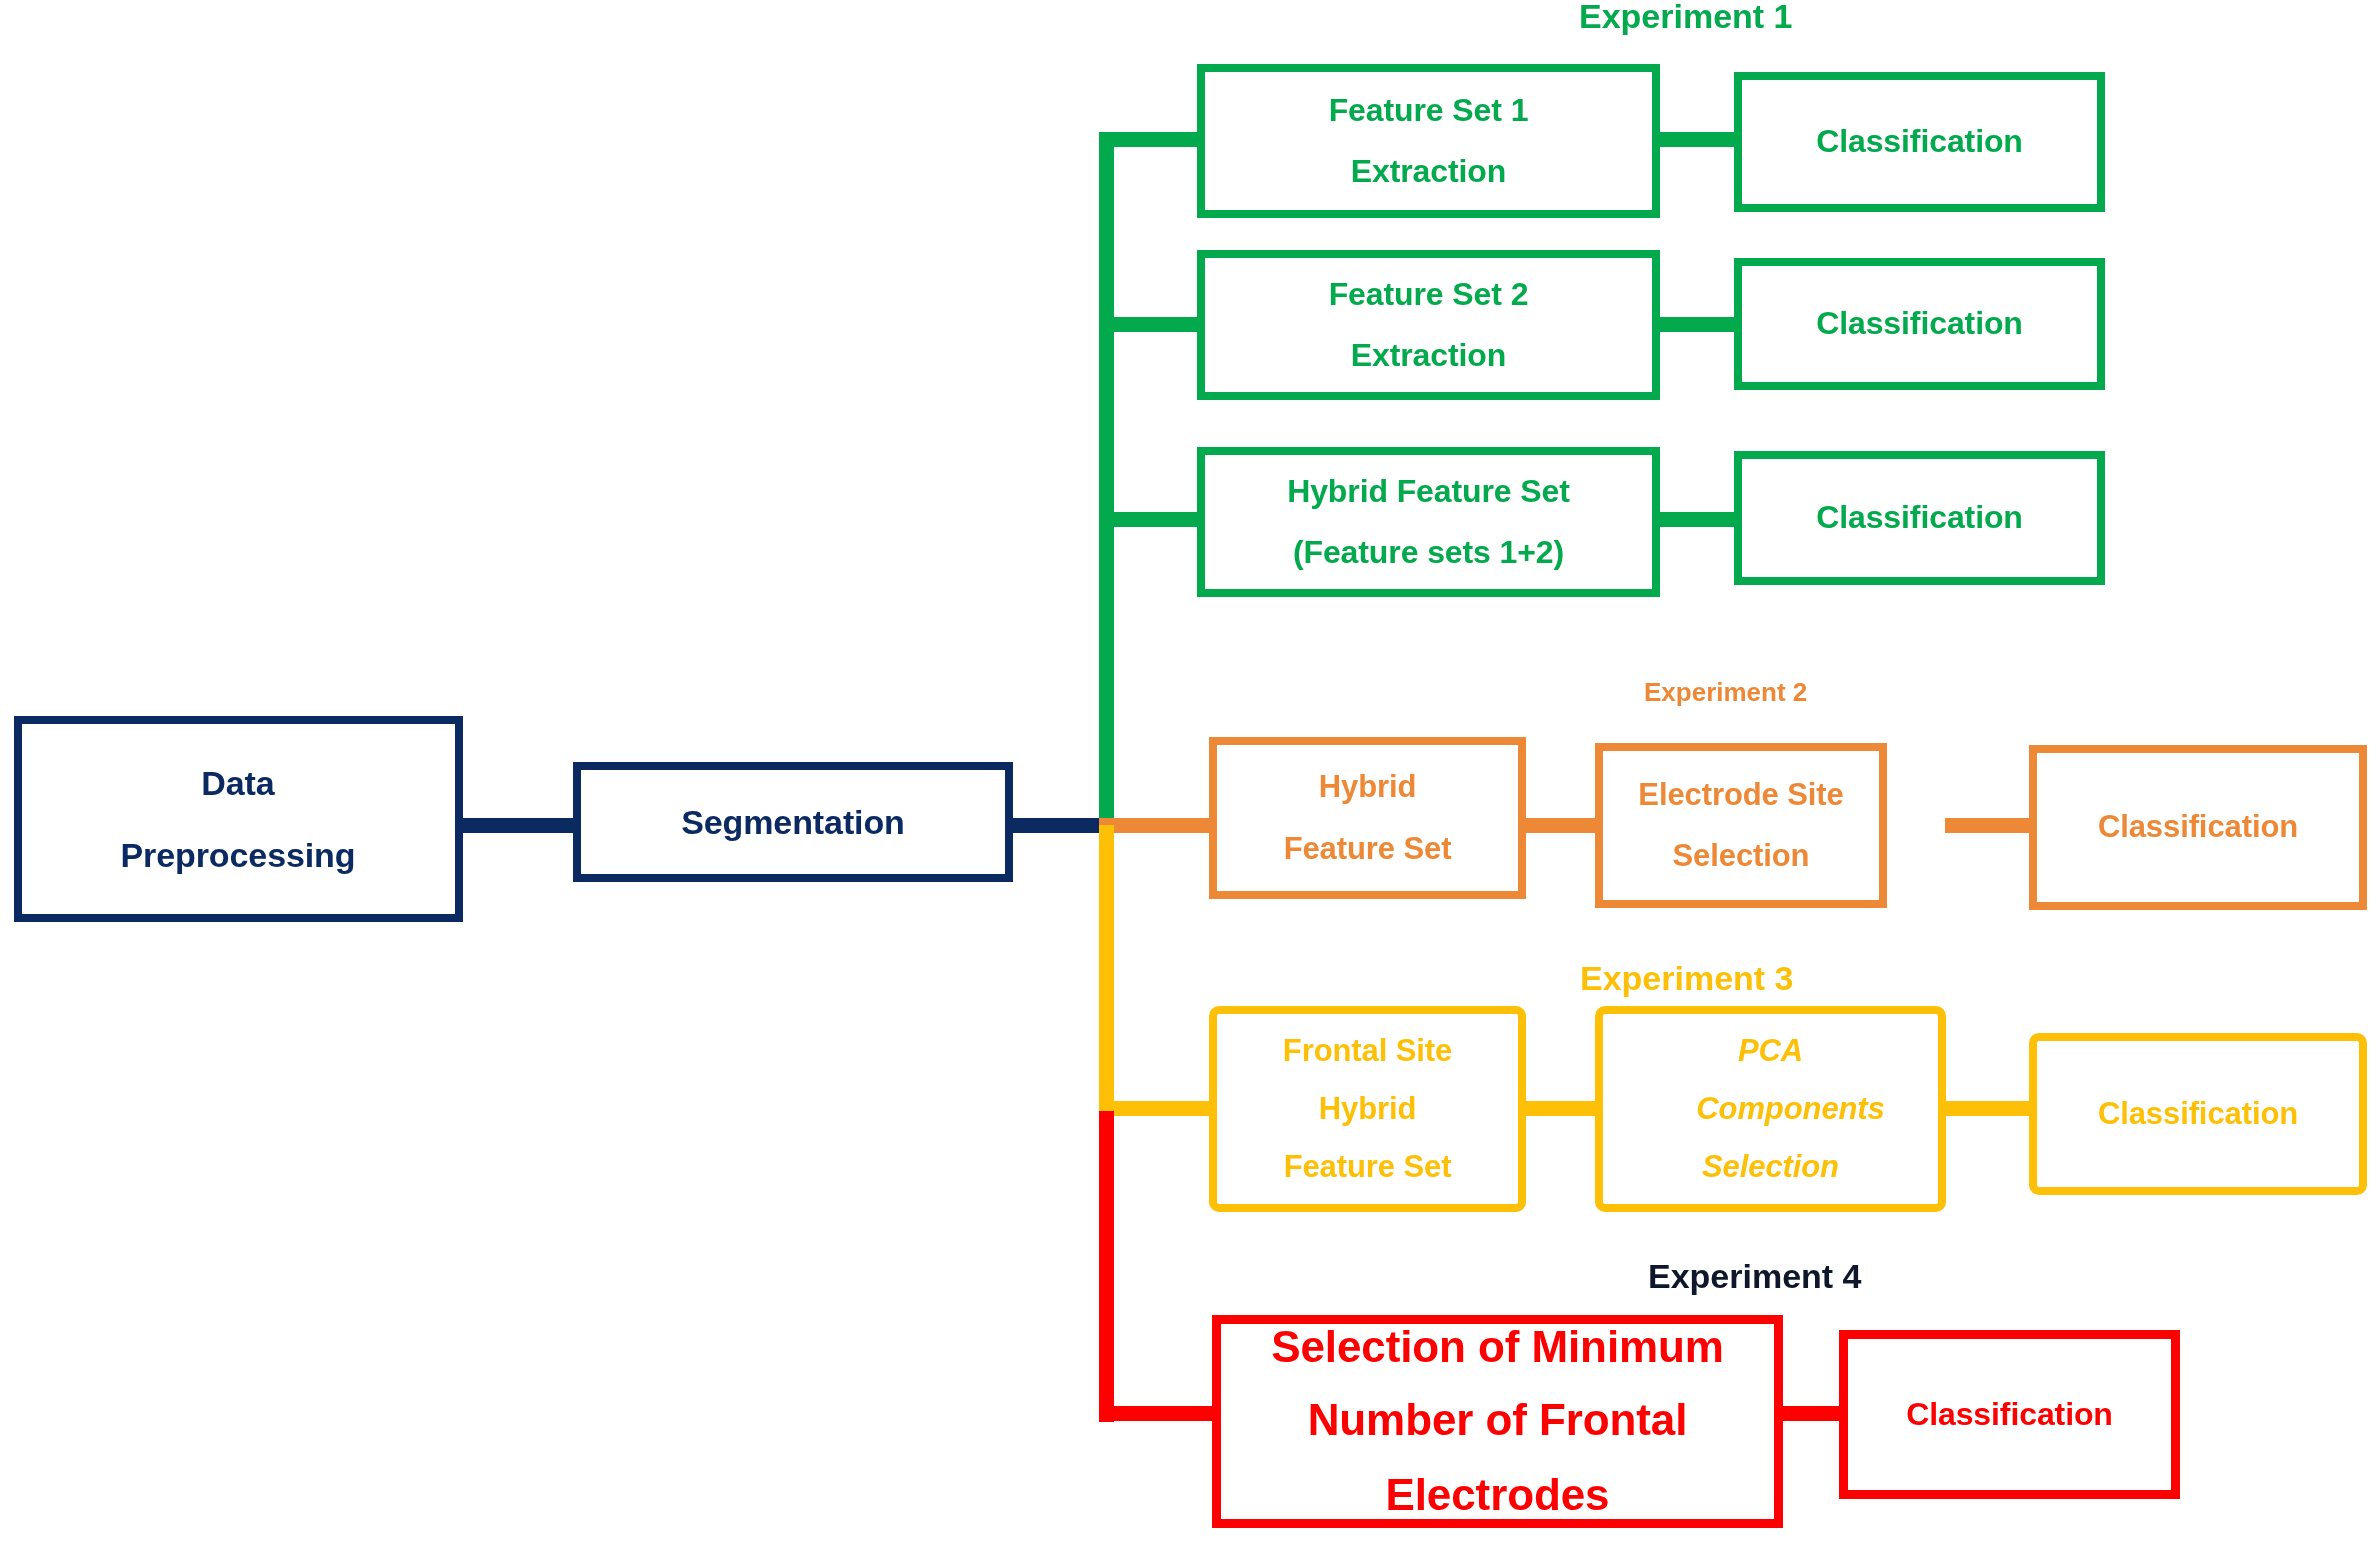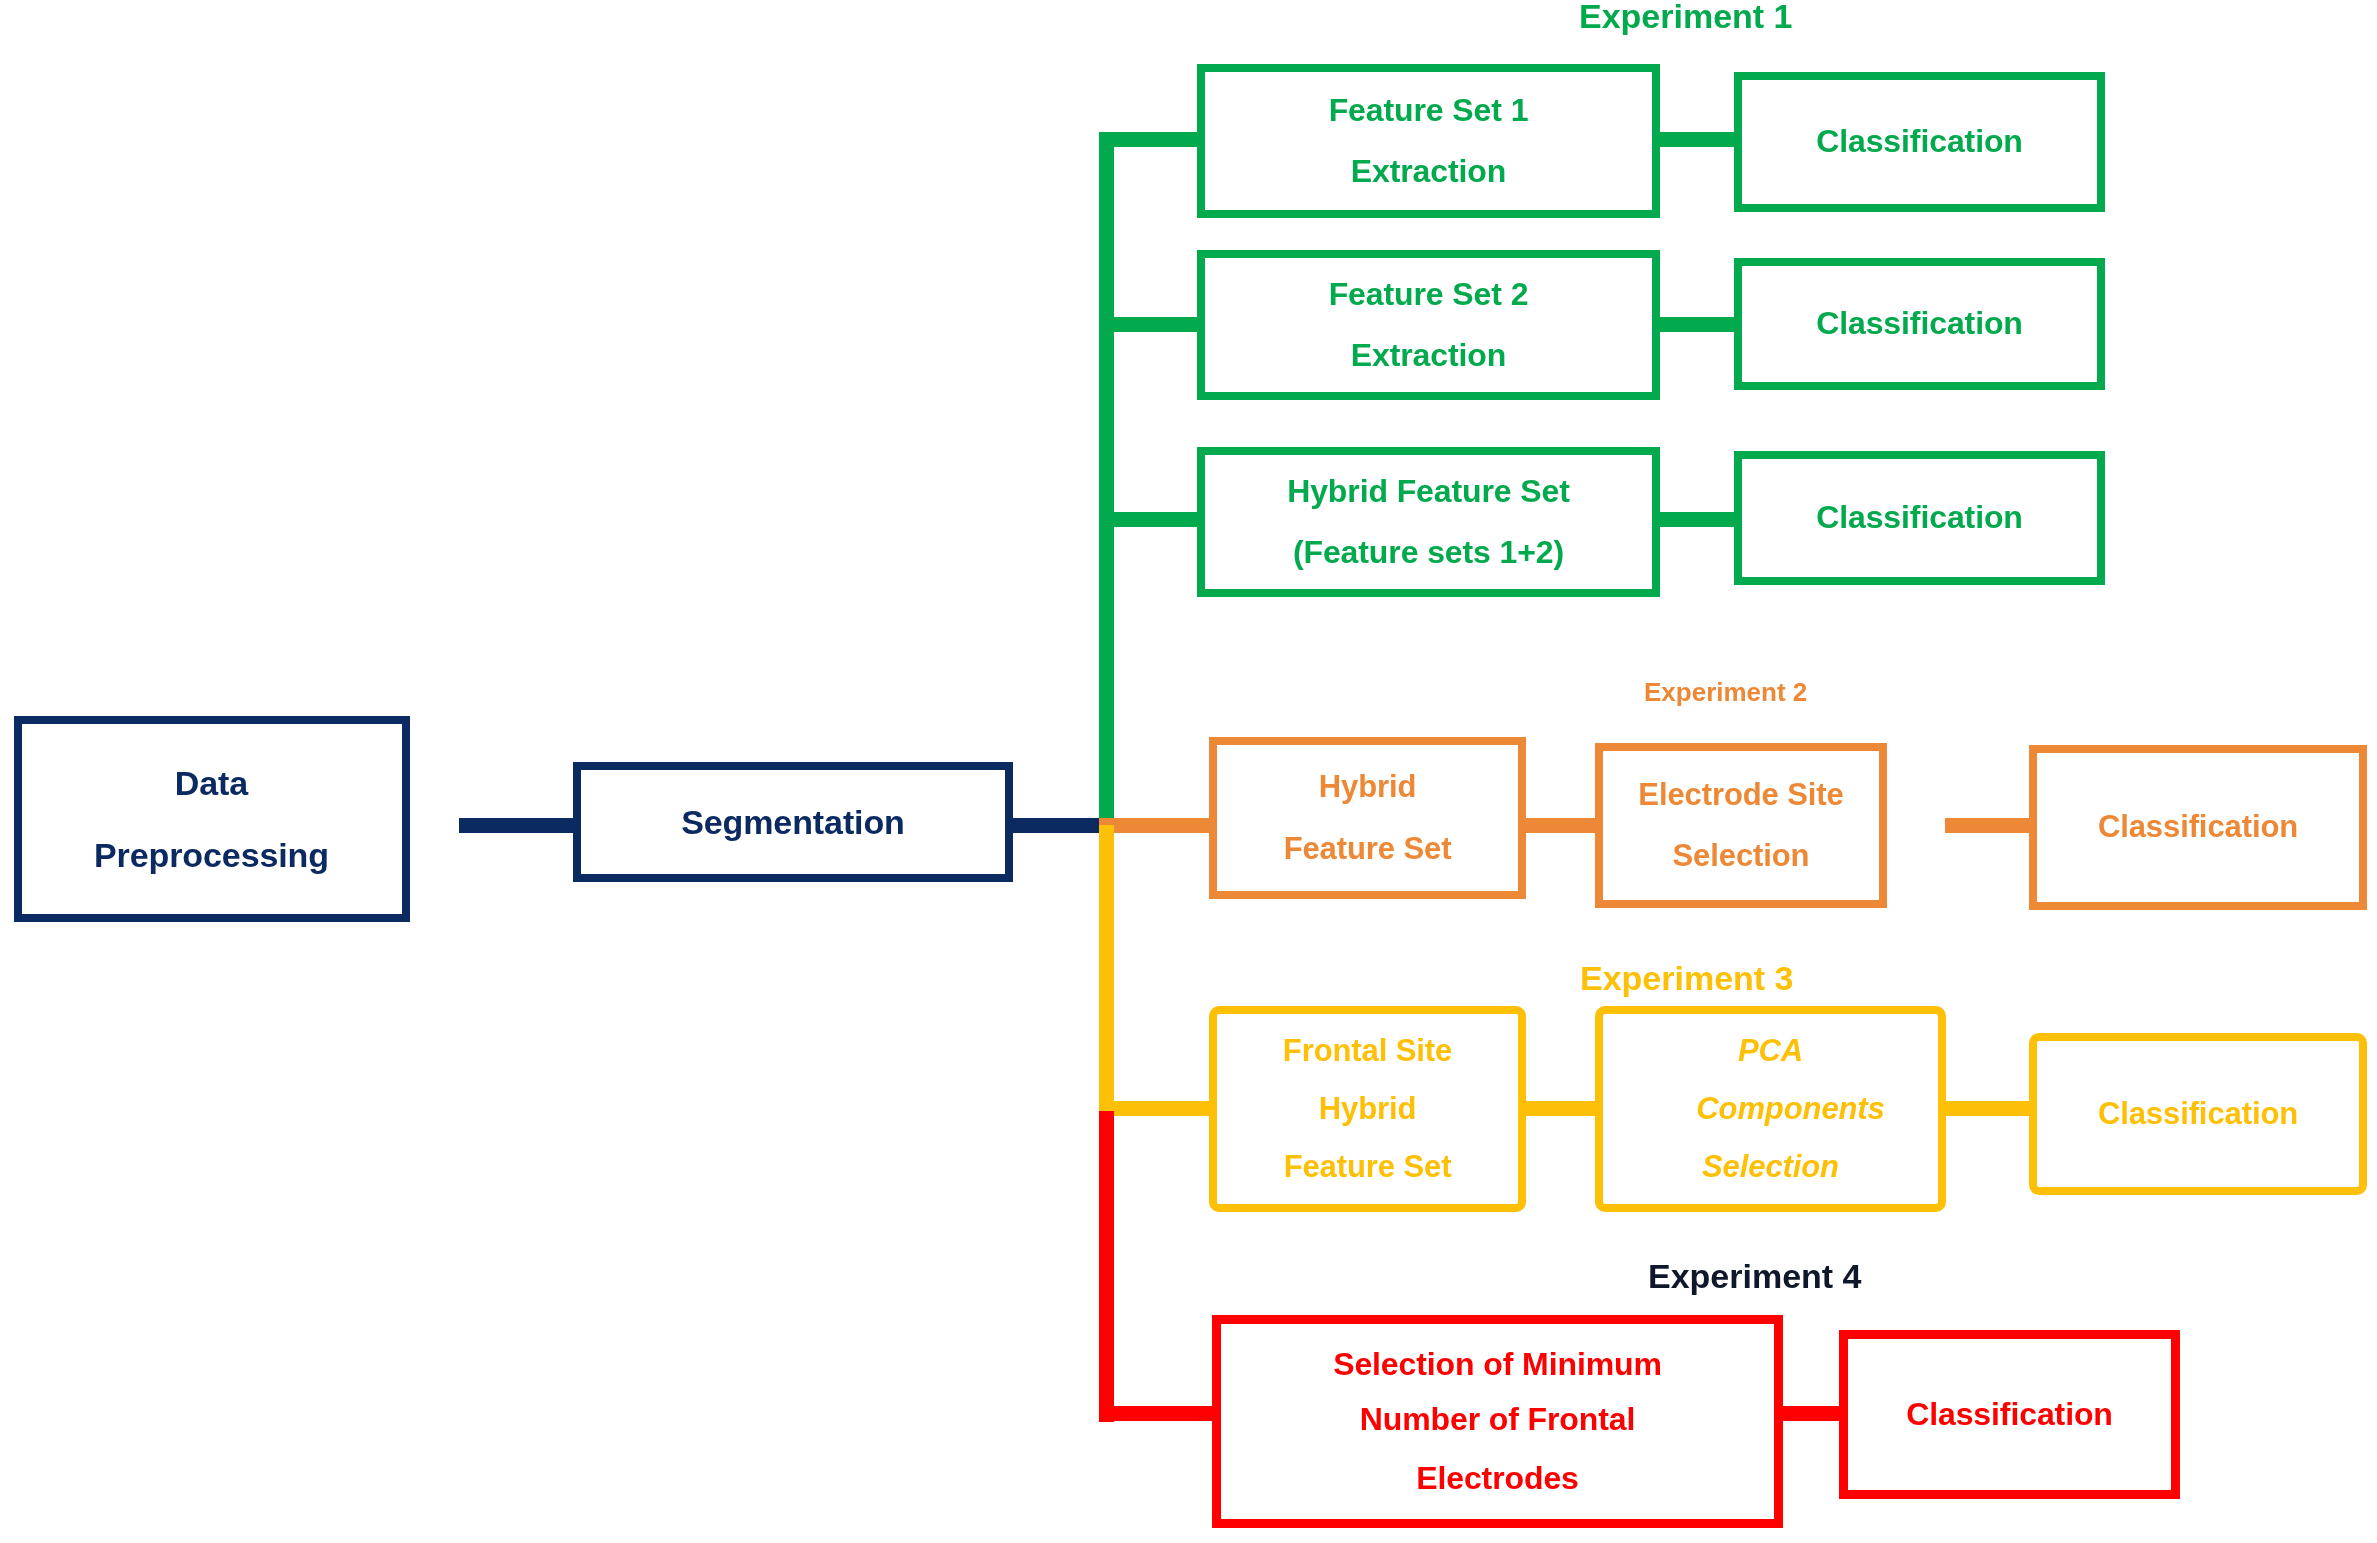--- a/index.html
+++ b/index.html
@@ -95,21 +95,21 @@
   <div class="conn b-red" style="left:1776px;top:1406px;width:74px;height:15px;"></div>
 
   <div class="caption t-green" style="left:1579px;top:-2.7px;font-size:34px;">Experiment 1</div>
 
   <div class="caption t-orange" style="left:1644px;top:677px;font-size:26px;">Experiment 2</div>
 
   <div class="caption t-gold" style="left:1580px;top:959px;font-size:34px;">Experiment 3</div>
 
   <div class="caption t-red" style="left:1648px;top:1257px;font-size:34px;">Experiment 4</div>
 
-  <div class="node c-navy" style="left:13.5px;top:716px;width:396px;height:206px;border:8.8px solid #0a2a61;font-size:34px;">
+  <div class="node c-navy" style="left:13.5px;top:716px;width:449px;height:206px;border:8.8px solid #0a2a61;font-size:34px;">
     <span class="ln">Data</span>
     <span class="ln" style="margin-top:24px;">Preprocessing</span>
   </div>
 
   <div class="node c-navy" style="left:573px;top:762px;width:440px;height:120px;border:8px solid #0a2a61;font-size:34px;">
     <span class="ln">Segmentation</span>
   </div>
 
   <div class="node c-green" style="left:1197px;top:64px;width:463px;height:154px;border:8.8px solid #03a94d;font-size:32px;">
     <span class="ln">Feature Set 1</span>
@@ -154,21 +154,21 @@
   </div>
   <div class="node c-gold" style="left:1595px;top:1006px;width:351px;height:206px;border:8.8px solid #fdc007;font-size:31px;font-style:italic;">
     <span class="ln">PCA</span>
     <span class="ln" style="margin-top:13.5px;margin-left:40px;">Components</span>
     <span class="ln" style="margin-top:13.5px;">Selection</span>
   </div>
   <div class="node c-gold" style="left:2029px;top:1033px;width:338px;height:162px;border:8.8px solid #fdc007;font-size:31px;">
     <span class="ln">Classification</span>
   </div>
 
-  <div class="node c-red" style="left:1212px;top:1315px;width:571px;height:213px;border:9.5px solid #fe0000;font-size:32px;">
+  <div class="node c-red" style="left:1212px;top:1315px;width:571px;height:213px;border:9.5px solid #fe0000;font-size:44px;">
     <span class="ln">Selection of Minimum</span>
     <span class="ln" style="margin-top:10px;">Number of Frontal</span>
     <span class="ln" style="margin-top:13.5px;">Electrodes</span>
   </div>
   <div class="node c-red" style="left:1839px;top:1330px;width:341px;height:169px;border:9.5px solid #fe0000;font-size:32px;">
     <span class="ln">Classification</span>
   </div>
 
 </div>
 

